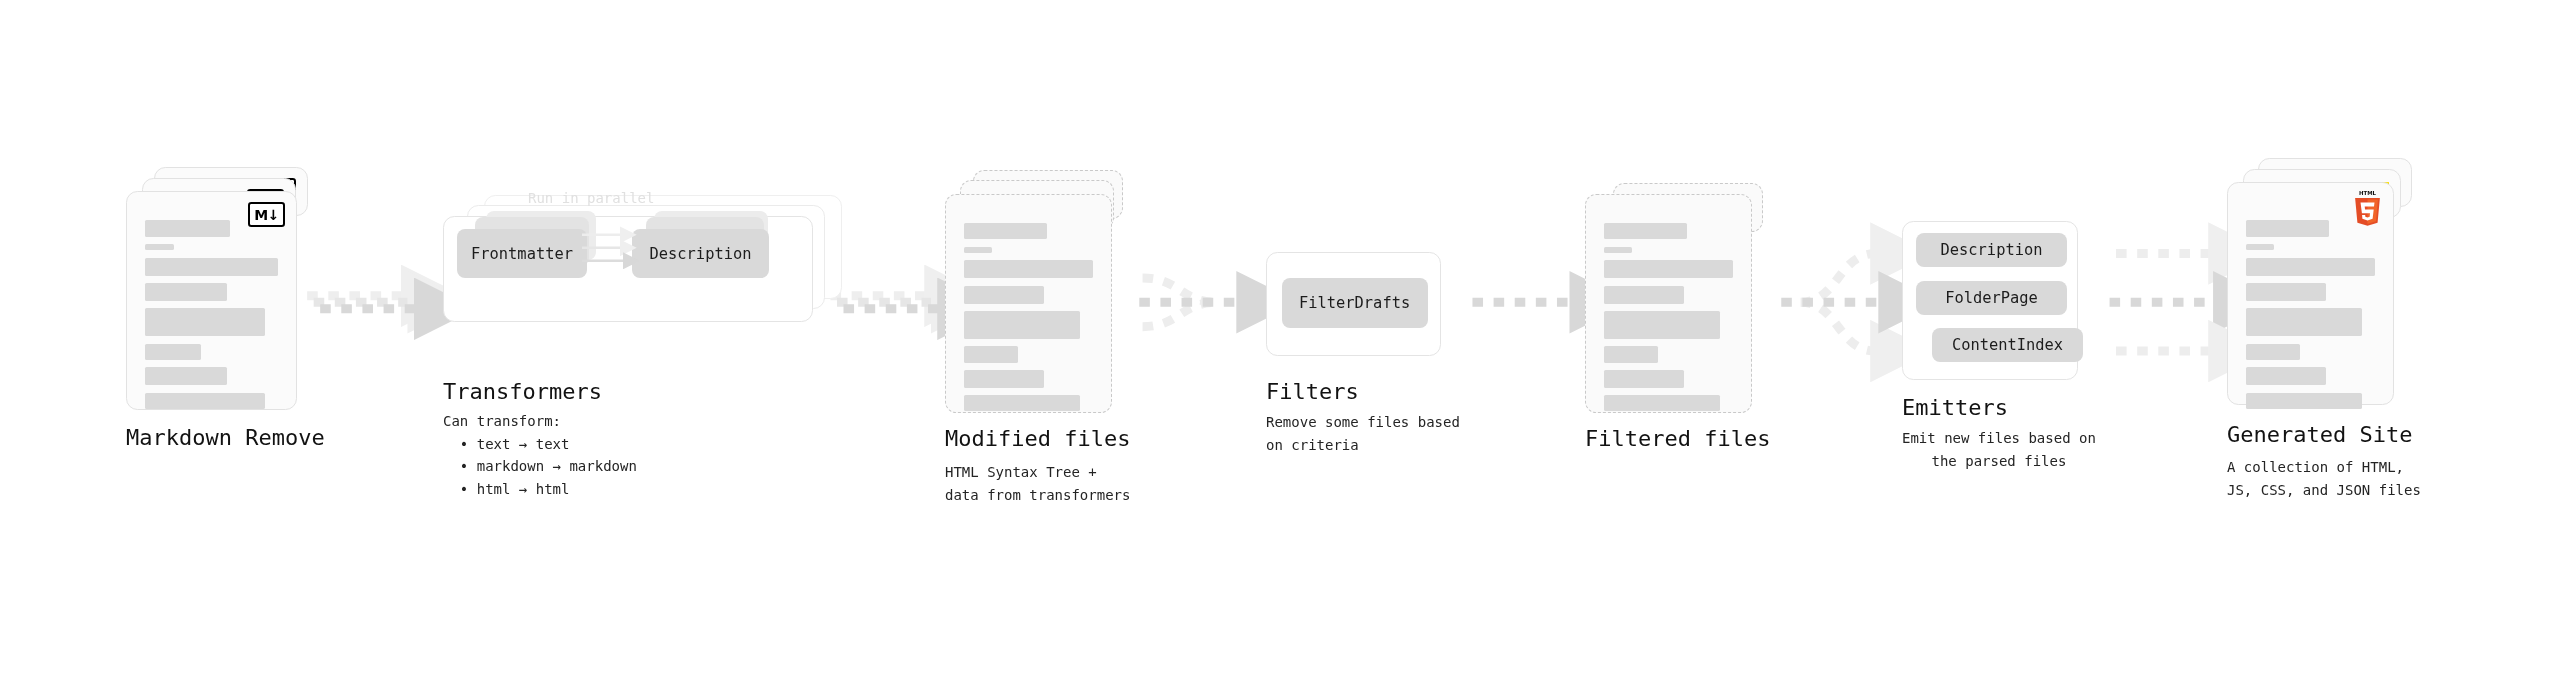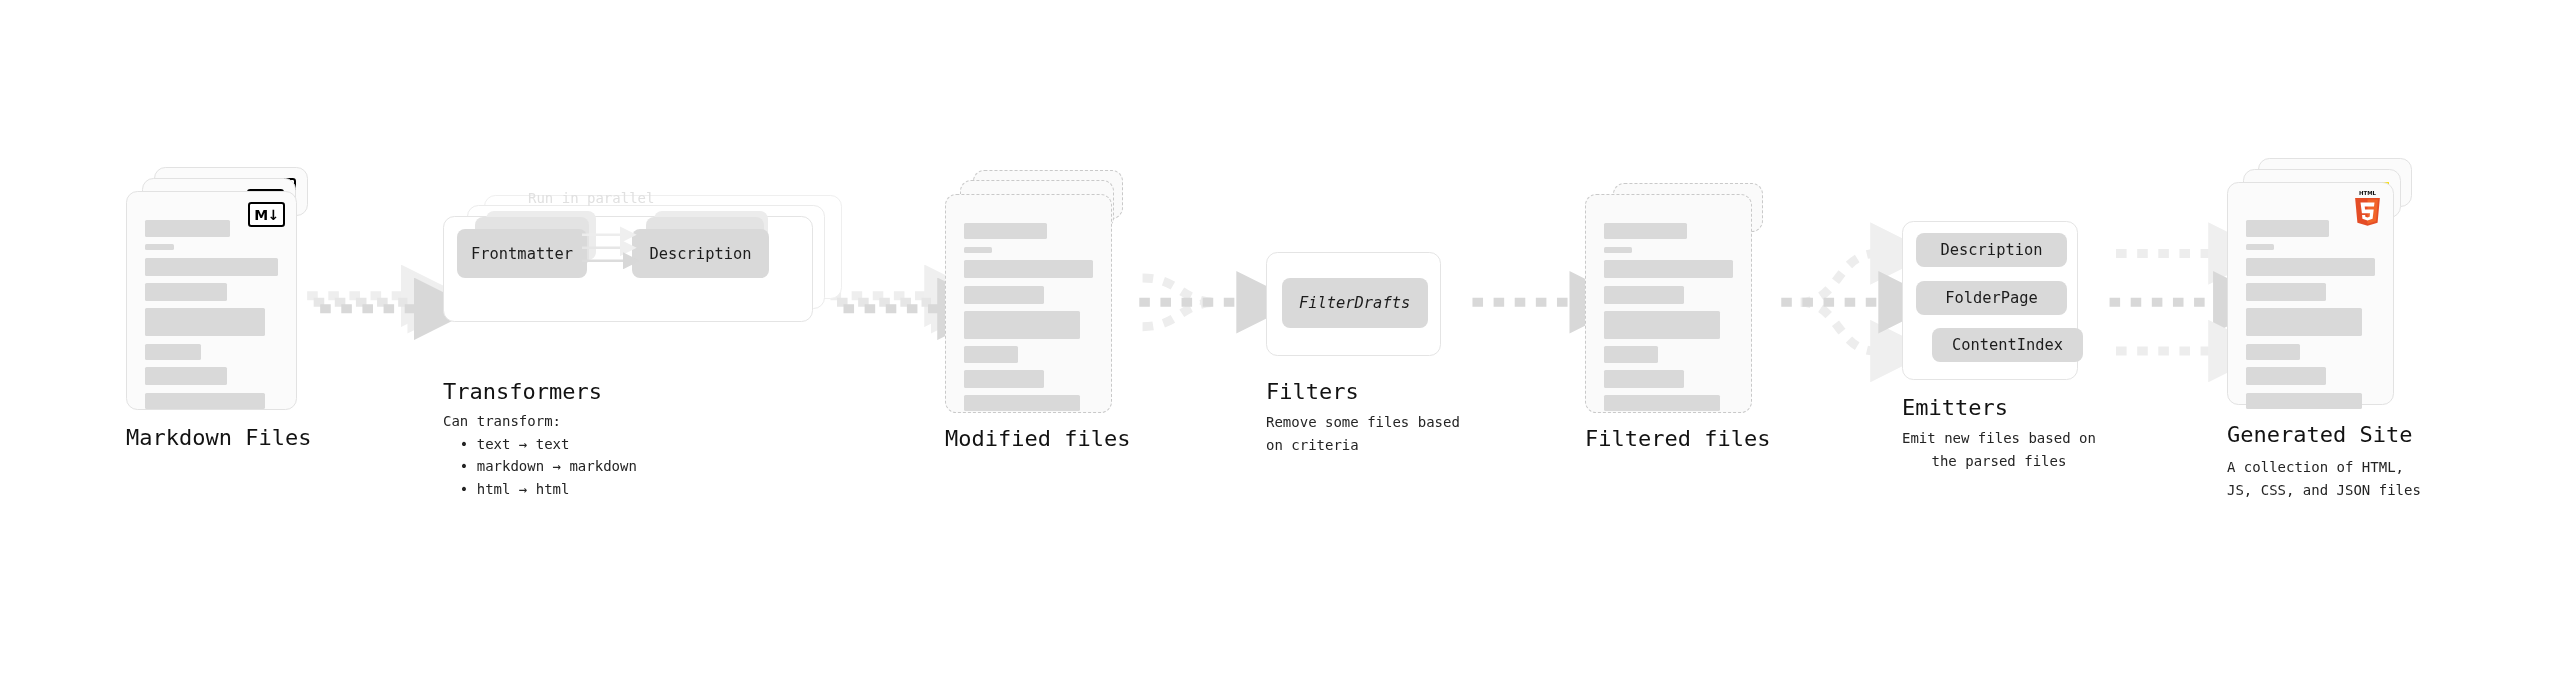--- a/index.html
+++ b/index.html
@@ -209,21 +209,21 @@
           <div class="bar" style="width:100%;height:18px;"></div>
           <div class="bar" style="width:62%;height:18px;"></div>
           <div class="bar" style="width:90%;height:28px;"></div>
           <div class="bar" style="width:42%;height:16.3px;"></div>
           <div class="bar" style="width:62%;height:18px;"></div>
           <div class="bar" style="width:90%;height:16.3px;"></div>
         </div>
       </div>
     </div>
   </div>
-  <div class="title" style="left:126px; top:425px;">Markdown Files</div>
+  <div class="title" style="left:126px; top:425px;">Markdown Remove</div>
 
   <div class="node" style="left:443px; top:203px;">
 
     <div class="groupcard" style="left:41px; top:-8.1px; width:358px; height:104px; border-color:#efefef;"></div>
     <div class="groupcard" style="left:24.4px; top:1.6px; width:358px; height:104px; border-color:#ebebeb;"></div>
     <div class="groupcard" style="left:0px; top:13px; width:370px; height:106px;">
 
       <div class="chip ghost2" style="left:42px; top:-6.5px; width:110px; height:49px;"></div>
       <div class="chip ghost1" style="left:31px; top:0px; width:114px; height:49px;"></div>
       <div class="chip ghost2" style="left:210px; top:-6.5px; width:114px; height:49px;"></div>
@@ -262,24 +262,26 @@
           <div class="bar" style="width:62%;height:18px;"></div>
           <div class="bar" style="width:90%;height:28px;"></div>
           <div class="bar" style="width:42%;height:16.3px;"></div>
           <div class="bar" style="width:62%;height:18px;"></div>
           <div class="bar" style="width:90%;height:16.3px;"></div>
         </div>
       </div>
     </div>
   </div>
   <div class="title" style="left:945px; top:426px;">Modified files</div>
+  <div class="subtitle" style="left:945px; top:461px;">HTML Syntax Tree +
+data from transformers</div>
 
   <div class="node" style="left:1266px; top:252px;">
     <div class="groupcard" style="left:0px; top:0px; width:175px; height:104px;">
-      <div class="chip" style="left:14.6px; top:25px; width:146px; height:50px;font-style:italic;">
+      <div class="chip" style="left:14.6px; top:25px; width:146px; height:50px;">
         <span>FilterDrafts</span>
       </div>
     </div>
   </div>
   <div class="title" style="left:1266px; top:379px;">Filters</div>
   <div class="subtitle" style="left:1266px; top:411px;">Remove some files based
 on criteria</div>
 
   <div class="node" style="left:1585px; top:167px;">
     <div class="docstack" style="width:187px; height:252px;">

